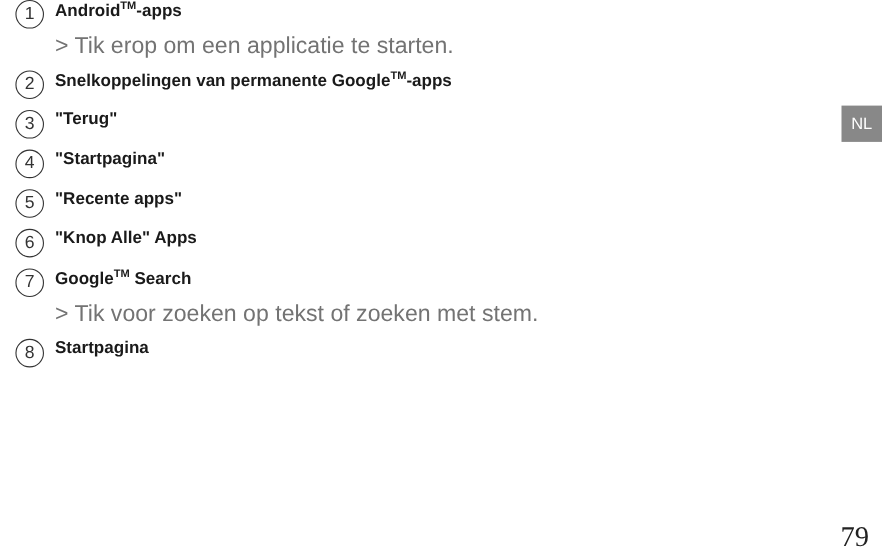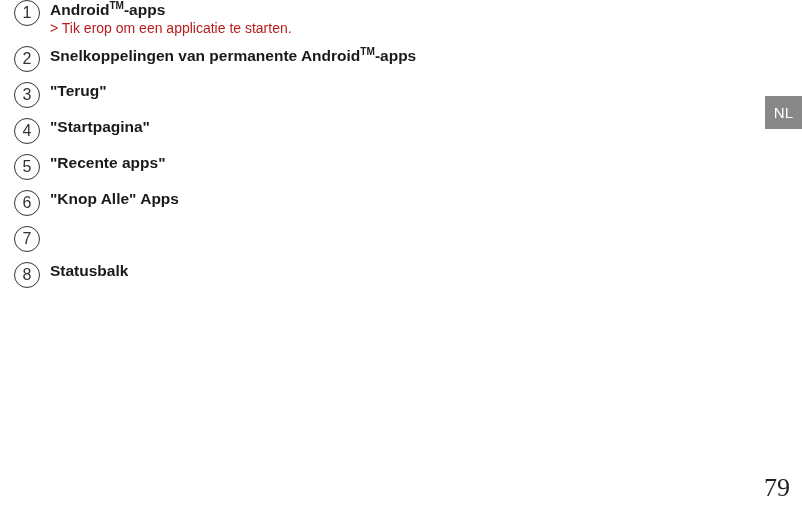--- a/index.html
+++ b/index.html
@@ -40,24 +40,24 @@
     }
     .item-text {
       flex: 1;
     }
     .item-title {
       font-weight: bold;
       font-size: 15.5px;
       color: #1a1a1a;
     }
     .item-desc {
-      color: #b91c1c;
-      font-size: 14px;
+      color: #737373;
+      font-size: 21px;
       font-style: normal;
-      margin-top: 1px;
+      margin-top: 11px;
     }
     .lang-tab {
       position: absolute;
       right: 0;
       top: 96px;
       background: #888;
       color: #fff;
       padding: 8px 9px;
       font-size: 15px;
       text-align: right;
@@ -90,21 +90,21 @@
         <span>Android</span><sup>TM</sup><span>-apps</span>
       </div>
       <div class="item-desc">&gt; Tik erop om een applicatie te starten.</div>
     </div>
   </div>
 
   <div class="item">
     <div class="circle">2</div>
     <div class="item-text">
       <div class="item-title">
-        <span>Snelkoppelingen van permanente Android</span><sup>TM</sup><span>-apps</span>
+        <span>Snelkoppelingen van permanente Google</span><sup>TM</sup><span>-apps</span>
       </div>
     </div>
   </div>
 
   <div class="item">
     <div class="circle">3</div>
     <div class="item-text">
       <div class="item-title">
         <span>"Terug"</span>
       </div>
@@ -134,27 +134,31 @@
     <div class="item-text">
       <div class="item-title">
         <span>"Knop Alle" Apps</span>
       </div>
     </div>
   </div>
 
   <div class="item">
     <div class="circle">7</div>
     <div class="item-text">
+      <div class="item-title">
+        <span>Google</span><sup>TM</sup><span> Search</span>
+      </div>
+      <div class="item-desc">&gt; Tik voor zoeken op tekst of zoeken met stem.</div>
     </div>
   </div>
 
   <div class="item">
     <div class="circle">8</div>
     <div class="item-text">
       <div class="item-title">
-        <span>Statusbalk</span>
+        <span>Startpagina</span>
       </div>
     </div>
   </div>
 
 </div>
 
 <div class="page-number">79</div>
 
 </body></html>

